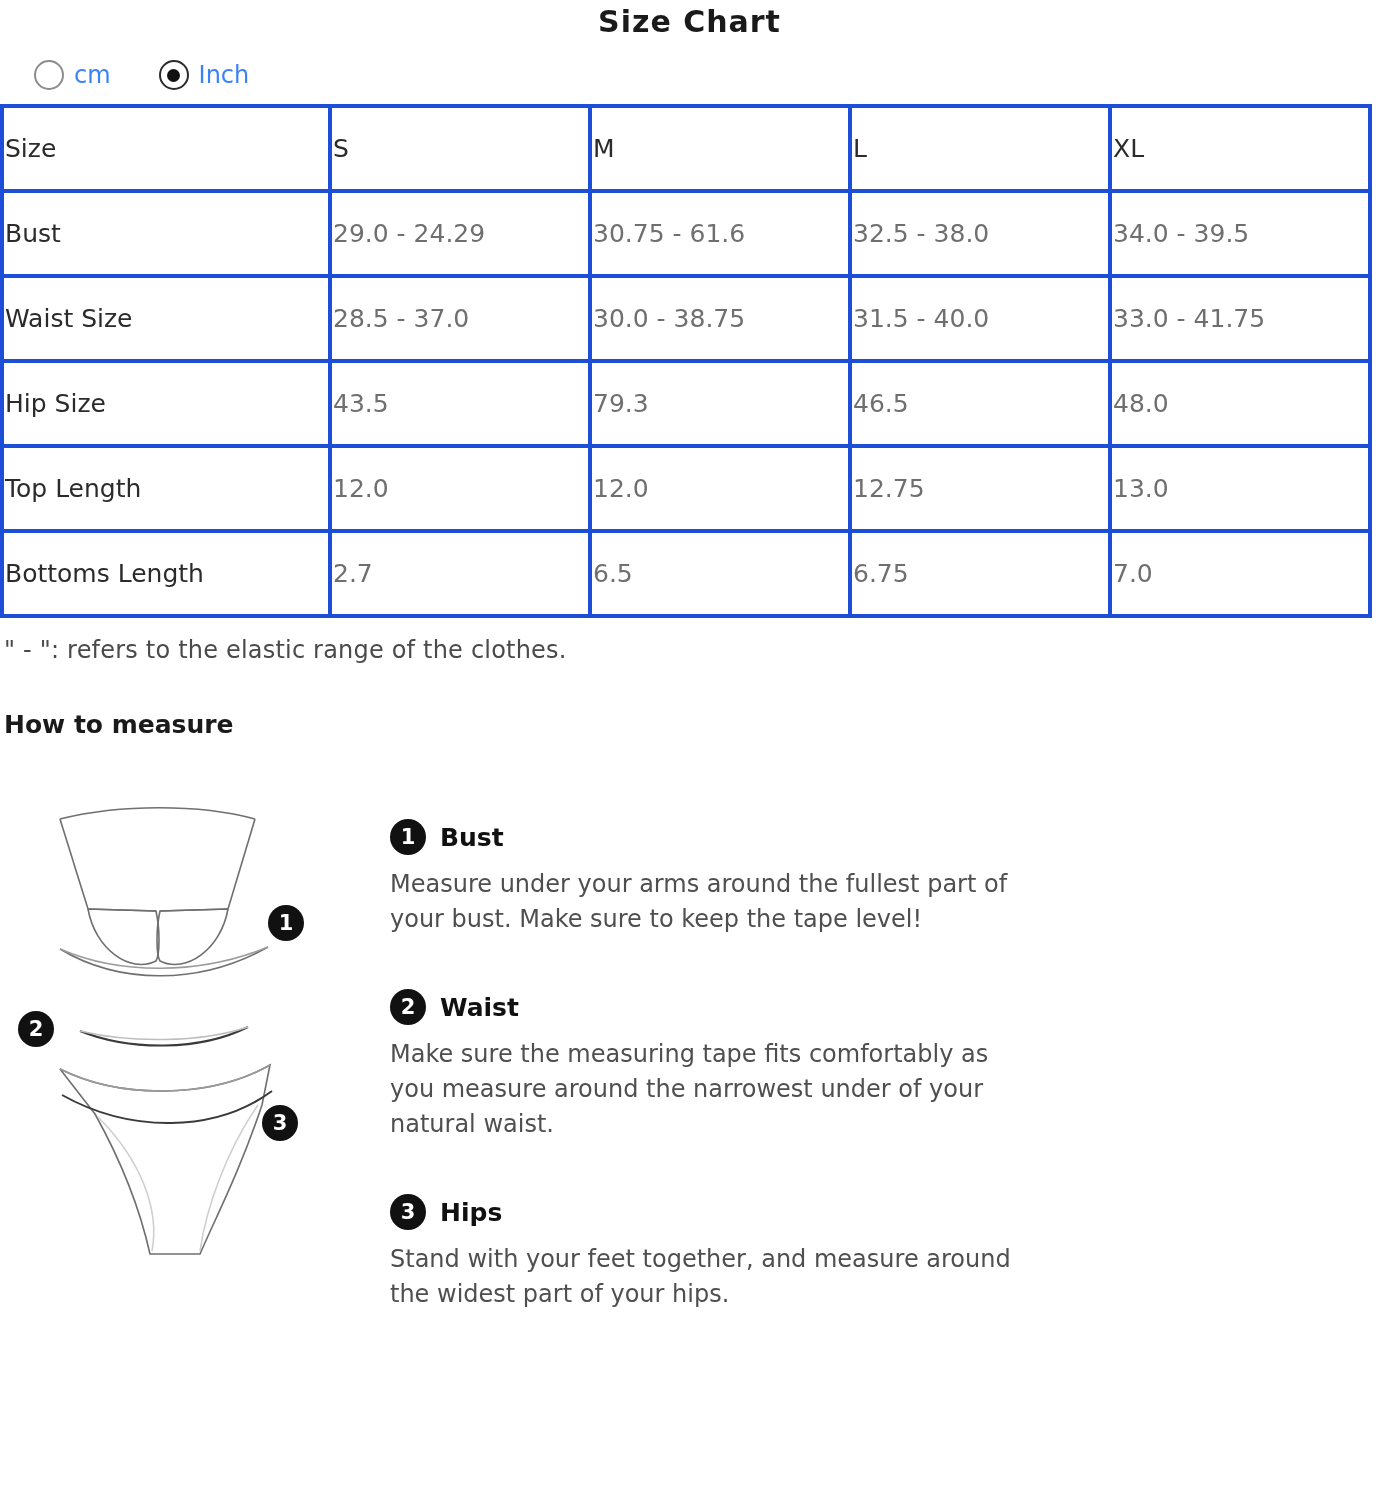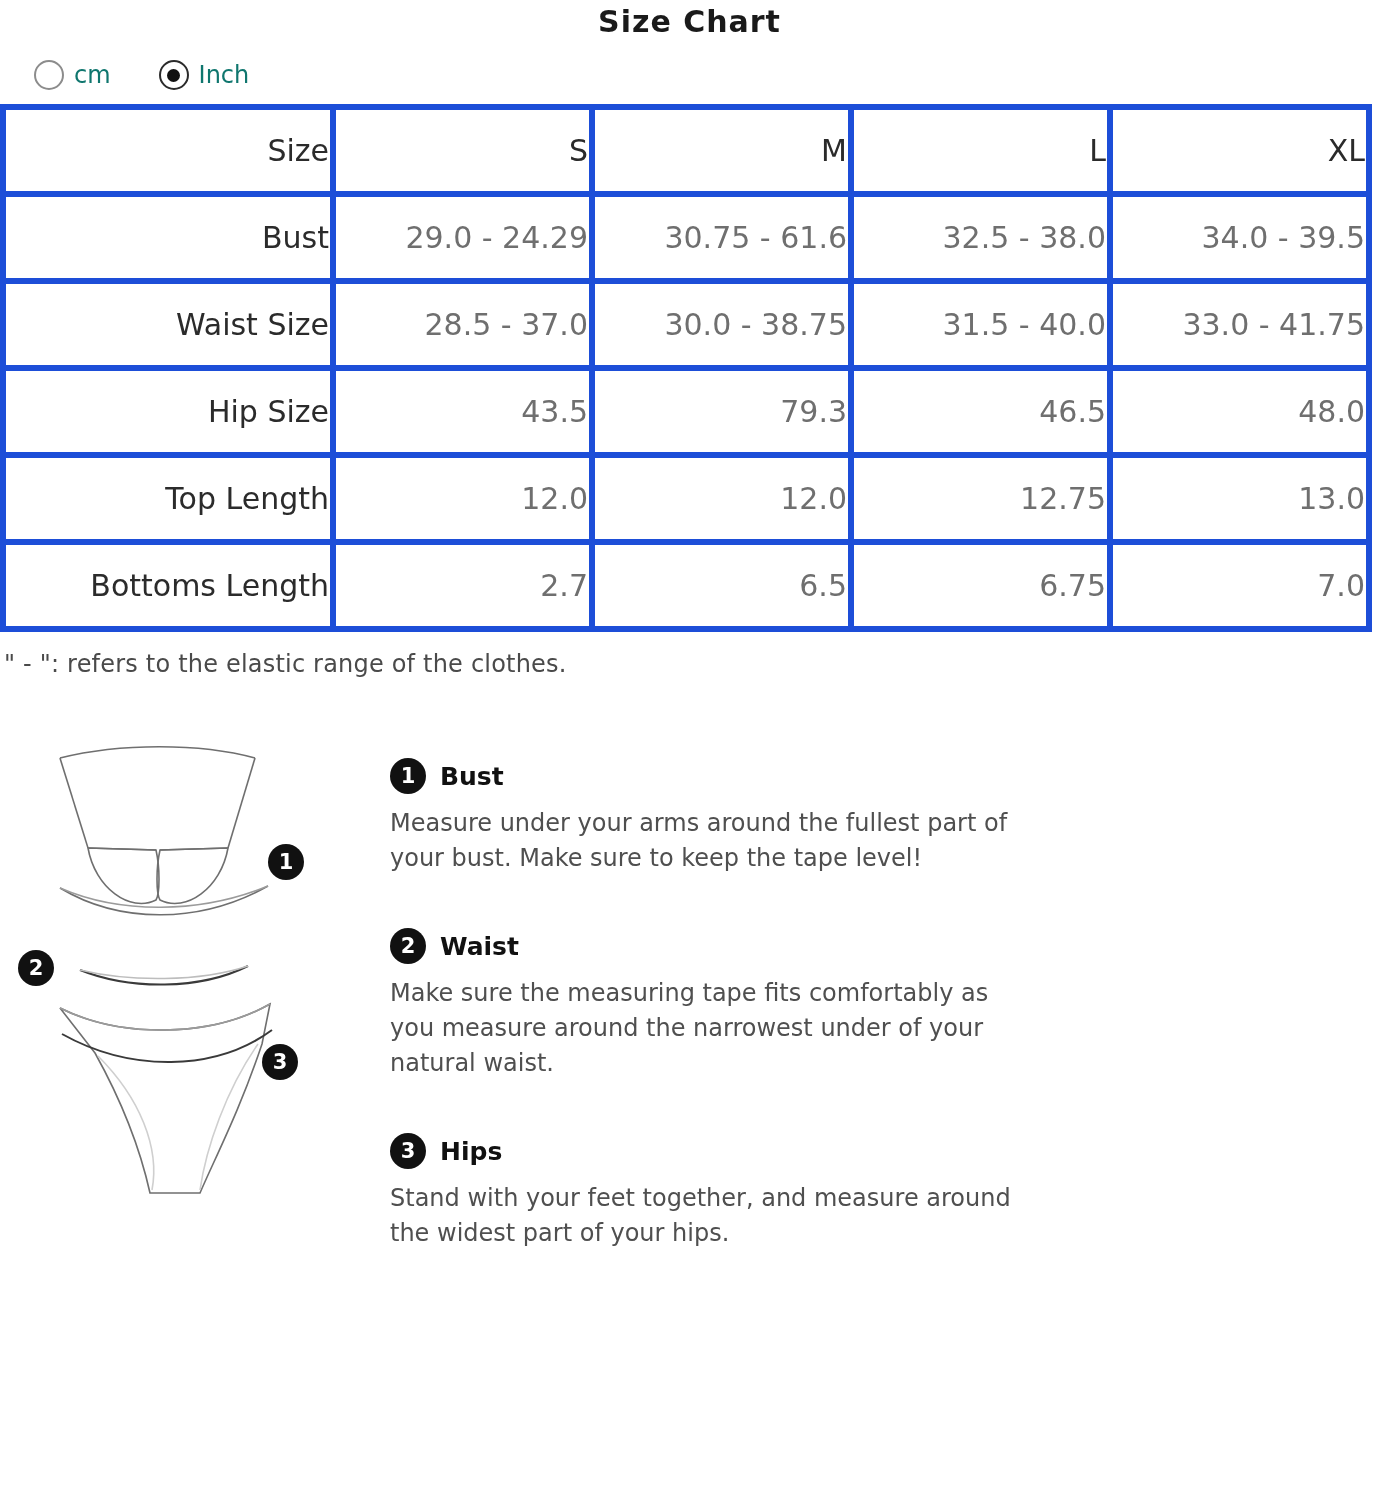--- a/index.html
+++ b/index.html
@@ -57,36 +57,36 @@
   .radio.checked::after {
     content: "";
     width: 13px;
     height: 13px;
     border-radius: 50%;
     background: #111;
     display: block;
   }
   .unit-label {
     font-size: 24px;
-    color: #0f766e;
+    color: #3b82f6;
     margin-right: 38px;
   }
 
   
   table.size-table {
     border-collapse: collapse;
     width: 1372px;
     table-layout: fixed;
     margin: 0;
   }
   table.size-table td {
-    border: 6px solid #1d4ed8;
+    border: 4px solid #1d4ed8;
     height: 79px;
-    text-align: right;
-    font-size: 30px;
+    text-align: left;
+    font-size: 25px;
     color: #6f6f6f;
     font-weight: normal;
   }
   table.size-table tr td:first-child {
     color: #2b2b2b;
     width: 322px;
   }
   table.size-table tr:first-child td {
     color: #2b2b2b;
   }
@@ -226,20 +226,21 @@
       <td>2.7</td>
       <td>6.5</td>
       <td>6.75</td>
       <td>7.0</td>
     </tr>
   </tbody>
     </table>
 
   <div class="note">" - ":  refers to the elastic range of the clothes.</div>
 
+  <div class="how-to">How to measure</div>
 
   <div class="measure-wrap">
 
     <div class="figure-col">
       <svg width="390" height="560" viewBox="0 0 390 560">
         <g fill="none" stroke="#6f6f6f" stroke-width="1.6">
 
           <path d="M60 20 L88 110"></path>
           <path d="M255 20 L228 110"></path>
           <path d="M60 20 C 120 5, 200 5, 255 20"></path>

